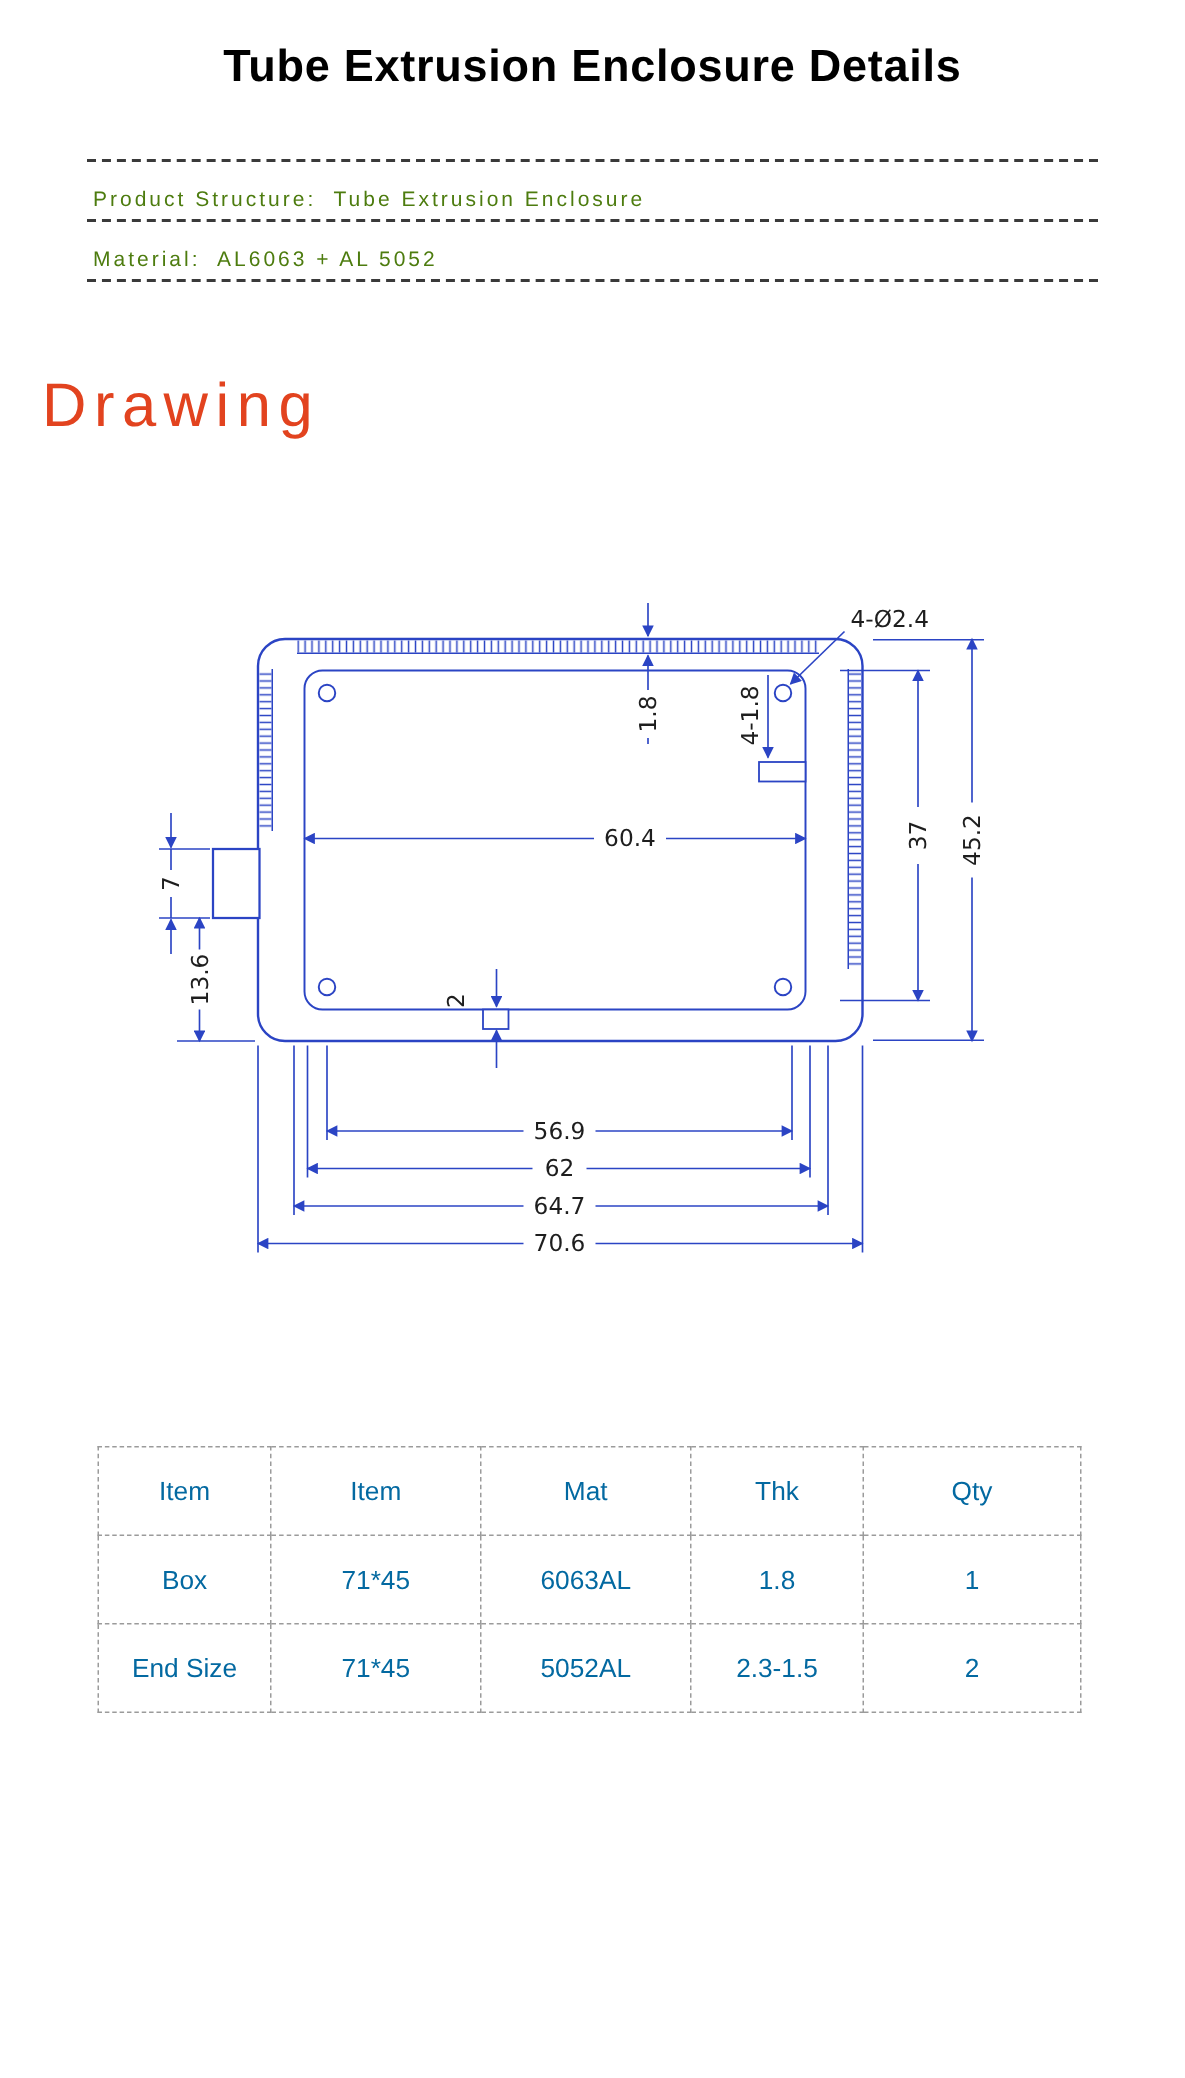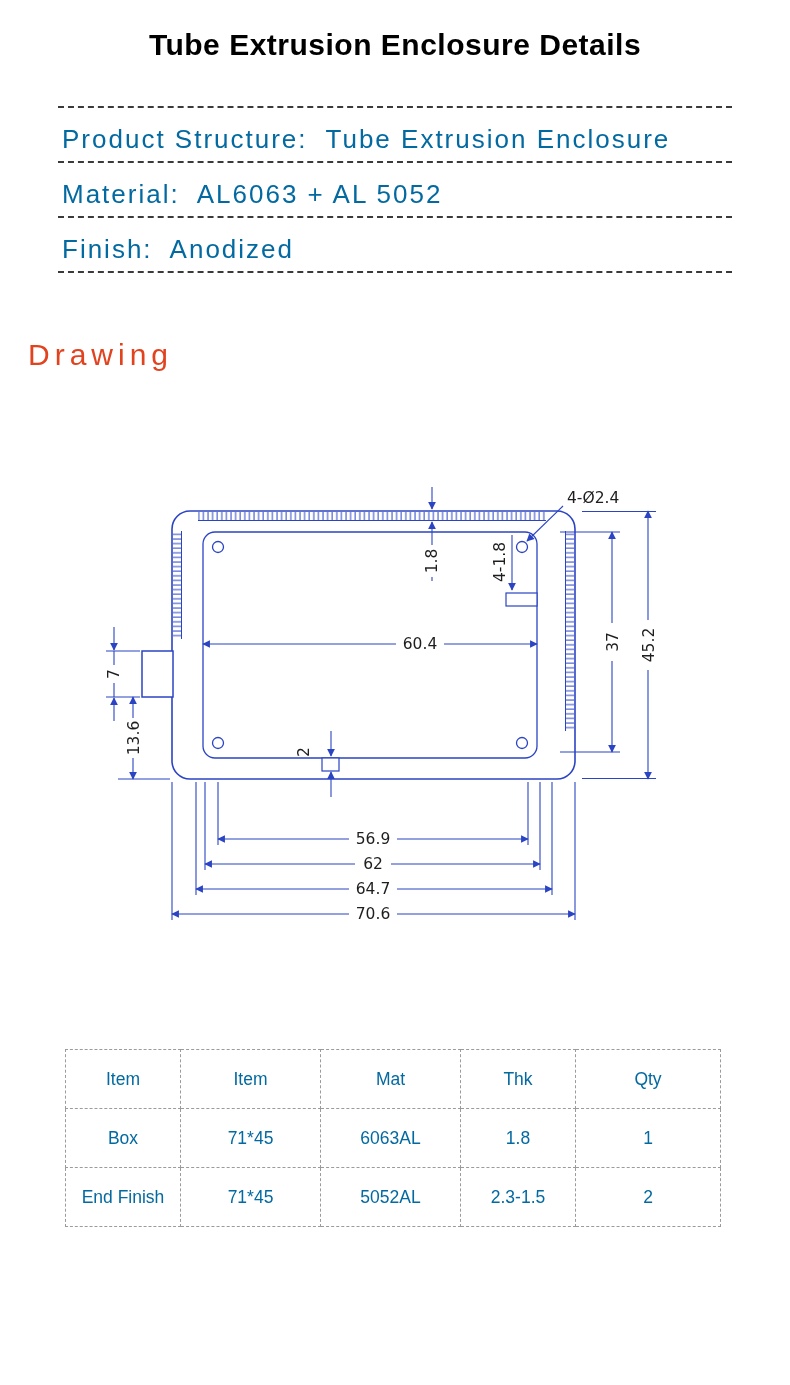--- a/index.html
+++ b/index.html
@@ -11,26 +11,26 @@
     padding-top:28px;text-align:center;font-size:30px;font-weight:bold;
     letter-spacing:0.5px;color:#000;
   }
   .specs{
     margin:44px 58px 0 58px;
     border-top:2px dashed #3a3a3a;
   }
   .spec-row{
     border-bottom:2px dashed #3a3a3a;
     padding:16px 2px 6px 4px;
-    font-size:26px;letter-spacing:2px;color:#0369a1;
+    font-size:14px;letter-spacing:2px;color:#4d7c0f;
     white-space:pre;
   }
   .drawing-label{
     margin:56px 0 0 28px;
-    font-size:30px;line-height:52px;letter-spacing:5px;
+    font-size:41px;line-height:52px;letter-spacing:5px;
     color:#e2431f;
   }
   svg.tech{display:block;margin-top:88px;}
   .dim{font-family:"DejaVu Sans", sans-serif;font-size:15.5px;fill:#1e1e1e;}
   .spec-table{
     margin:110px 0 0 65px;
     border-collapse:collapse;table-layout:fixed;
     font-size:17.5px;color:#0369a1;
   }
   .spec-table td{
@@ -40,21 +40,20 @@
   }
 </style>
 </head>
 <body>
 
 <div class="page-title">Tube Extrusion Enclosure Details</div>
 
 <div class="specs">
   <div class="spec-row">Product Structure:  Tube Extrusion Enclosure</div>
   <div class="spec-row">Material:  AL6063 + AL 5052</div>
-  <div class="spec-row">Finish:  Anodized</div>
 </div>
 
 <div class="drawing-label">Drawing</div>
 
 <svg class="tech" width="790" height="470" viewBox="0 0 790 470">
   <defs>
     <marker id="arr" viewBox="0 0 10 10" refX="9" refY="5" markerWidth="9" markerHeight="7" orient="auto-start-reverse">
       <path d="M0 0 L10 5 L0 10 z" fill="#2b44c4"></path>
     </marker>
     <pattern id="vf" width="4.6" height="9" patternUnits="userSpaceOnUse">
@@ -176,20 +175,20 @@
       <td>Qty</td>
     </tr>
     <tr>
       <td>Box</td>
       <td>71*45</td>
       <td>6063AL</td>
       <td>1.8</td>
       <td>1</td>
     </tr>
     <tr>
-      <td>End Finish</td>
+      <td>End Size</td>
       <td>71*45</td>
       <td>5052AL</td>
       <td>2.3-1.5</td>
       <td>2</td>
     </tr>
   </tbody>
 </table>
 
 </body></html>

